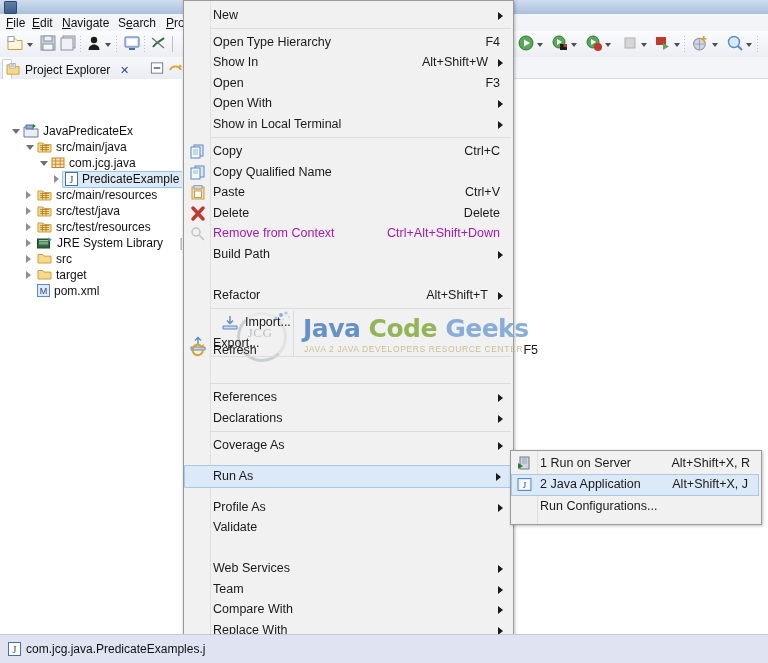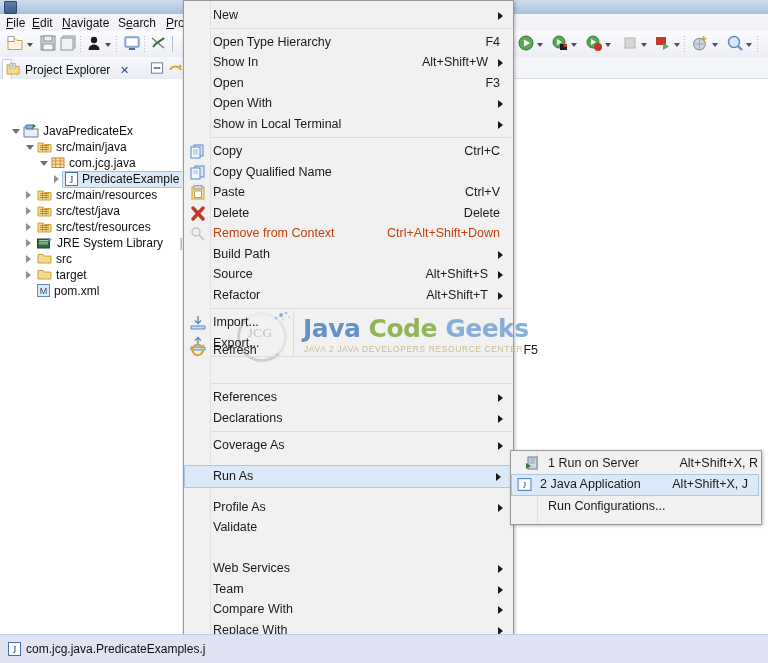--- a/index.html
+++ b/index.html
@@ -57,42 +57,42 @@
   #ctxmenu{position:absolute;left:183px;top:0;width:329px;height:663px;
     background:#f1f1f1;border:1px solid #9a9a9a;box-shadow:1px 1px 3px rgba(0,0,0,.25);}
   #ctx-gutter{position:absolute;left:0;top:0;width:26px;height:663px;background:#f1f1f1;}
   #ctx-gutterline{position:absolute;left:26px;top:0;width:1px;height:663px;background:#e0e0e0;}
   .mi{position:absolute;left:1px;width:327px;height:21px;}
   .mi-label{position:absolute;left:28px;top:3px;font-size:12.5px;color:#1a1a1a;white-space:nowrap;}
   .mi-accel{position:absolute;top:3px;right:24px;font-size:12.5px;color:#1a1a1a;white-space:nowrap;text-align:right;}
   .mi-accel.wide{right:12px;}
   .mi-arrow{position:absolute;right:9px;top:7px;width:0;height:0;
     border-top:4px solid transparent;border-bottom:4px solid transparent;border-left:5px solid #1a1a1a;}
-  .mi-disabled .mi-label,.mi-disabled .mi-accel{color:#c2410c;text-align:right;}
+  .mi-disabled .mi-label,.mi-disabled .mi-accel{color:#a21caf;text-align:right;}
   .mi-hl{background:#dbe9f8;border:1px solid #a8c8e8;width:325px;left:0;border-radius:1px;}
   .sep{position:absolute;left:27px;width:300px;height:1px;background:#dcdcdc;}
   .mi-ic{position:absolute;left:5px;top:3px;width:16px;height:15px;}
   
   #wm{position:absolute;left:232px;top:307px;width:280px;height:52px;opacity:.93;}
   #wm-circle{position:absolute;left:4px;top:4px;width:44px;height:44px;border-radius:50%;
     border:3px solid #c9cdd2;border-top-color:#e8eaec;border-right-color:#dfe2e5;}
   #wm-jcg{position:absolute;left:10px;top:17px;width:34px;text-align:center;font-size:13px;
     color:#b9bdc3;font-family:"Liberation Serif",serif;letter-spacing:.5px;}
   #wm-dots{position:absolute;left:40px;top:2px;width:18px;height:12px;}
   #wm-bar{position:absolute;left:60px;top:3px;width:1px;height:46px;background:#d7dade;}
   #wm-title{position:absolute;left:70px;top:6px;font-size:25px;font-weight:bold;
     font-family:"DejaVu Sans",sans-serif;letter-spacing:-.5px;white-space:nowrap;}
   #wm-title .w1{color:#5b8ac4;} #wm-title .w2{color:#8cb04e;} #wm-title .w3{color:#7fa8d8;}
   #wm-sub{position:absolute;left:71px;top:36px;font-size:8.5px;color:#c6b98e;letter-spacing:.6px;white-space:nowrap;}
   
   #submenu{position:absolute;left:510px;top:450px;width:250px;height:73px;
     background:#f1f1f1;border:1px solid #9a9a9a;box-shadow:1px 1px 3px rgba(0,0,0,.25);}
   #sub-gutter{position:absolute;left:0;top:0;width:26px;height:73px;background:#f1f1f1;}
   #sub-gutterline{position:absolute;left:26px;top:0;width:1px;height:73px;background:#e0e0e0;}
-  .smi{position:absolute;left:9px;width:248px;height:20px;}
+  .smi{position:absolute;left:1px;width:248px;height:20px;}
   .smi-label{position:absolute;left:28px;top:2px;font-size:12.5px;color:#1a1a1a;white-space:nowrap;}
   .smi-accel{position:absolute;right:10px;top:2px;font-size:12.5px;color:#1a1a1a;white-space:nowrap;}
   .smi-hl{background:#dbe9f8;border:1px solid #a8c8e8;width:246px;left:0;}
   .smi-ic{position:absolute;left:5px;top:2px;width:16px;height:15px;}
   .subsep{position:absolute;left:27px;top:41px;width:220px;height:1px;background:#dcdcdc;}
 </style>
 </head>
 <body>
 
 <div id="titlebar">
@@ -388,32 +388,27 @@
         <circle cx="6" cy="6" r="4" fill="none" stroke="#c2c2c2" stroke-width="1.4"></circle>
         <path d="M9 9l5 5" stroke="#c2c2c2" stroke-width="1.6"></path>
       </svg>
       <span class="mi-label">Remove from Context</span>
       <span class="mi-accel wide">Ctrl+Alt+Shift+Down</span>
     </div>
     <div class="mi" style="top: 243px;">
       <span class="mi-label">Build Path</span>
       <div class="mi-arrow"></div>
     </div>
-    <div class="mi" style="top: 263px;">
-      <span class="mi-label">Source</span>
-      <span class="mi-accel">Alt+Shift+S</span>
-      <div class="mi-arrow"></div>
-    </div>
     <div class="mi" style="top: 284px;">
       <span class="mi-label">Refactor</span>
       <span class="mi-accel">Alt+Shift+T</span>
       <div class="mi-arrow"></div>
     </div>
     <div class="sep" style="top: 307px;"></div>
-    <div class="mi" style="top: 311px;">
+    <div class="mi" style="top: 311px; margin-left: 32px;">
       <svg viewBox="0 0 16 15" class="mi-ic">
         <path d="M1 11h14v3H1z" fill="#cfdbea" stroke="#5b8ac4"></path>
         <path d="M8 1v7M5 5.5l3 3 3-3" stroke="#5b8ac4" stroke-width="1.4" fill="none"></path>
       </svg>
       <span class="mi-label">Import...</span>
     </div>
     <div class="mi" style="top: 332px;">
       <svg viewBox="0 0 16 15" class="mi-ic">
         <path d="M1 11h14v3H1z" fill="#cfdbea" stroke="#5b8ac4"></path>
         <path d="M8 9V2M5 4.5l3-3 3 3" stroke="#5b8ac4" stroke-width="1.4" fill="none"></path>

